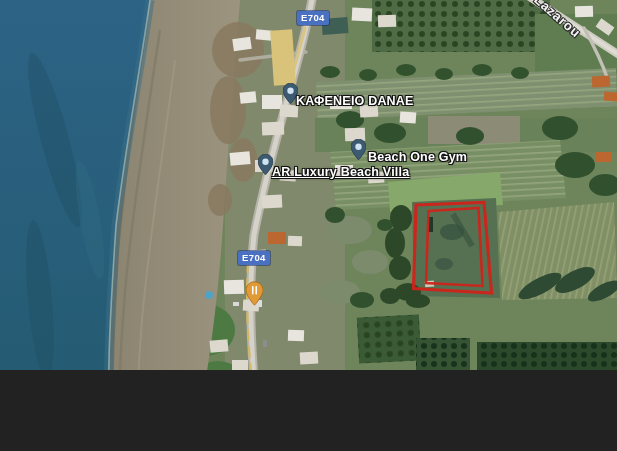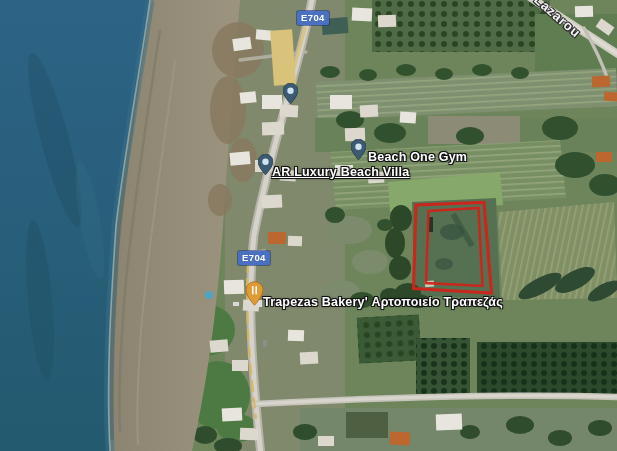--- a/index.html
+++ b/index.html
@@ -1,17 +1,17 @@
 <!DOCTYPE html>
 <html><head>
 <meta charset="utf-8">
 <style>
   html,body{margin:0;padding:0;background:#222;}
   .stage{
-    position:relative;width:617px;height:451px;overflow:hidden;
+    position:relative;width:617px;height:370px;overflow:hidden;
     font-family:"Liberation Sans",sans-serif;
     background:#0c4a6e;
   }
   .stage svg{position:absolute;left:0;top:0;display:block;}
   .map-label{
     position:absolute;white-space:nowrap;color:#fff;font-weight:bold;
     font-size:12.5px;letter-spacing:.2px;line-height:1;
     text-shadow:-1px -1px 0 #121212,1px -1px 0 #121212,-1px 1px 0 #121212,
                  1px 1px 0 #121212,0 0 3px rgba(0,0,0,.85);
     cursor:pointer;
@@ -269,20 +269,21 @@
   <div class="route-badge" style="left:238px;top:251px;">E704</div>
 
   <div class="street-label" style="left:541px;top:-8px;">Lazarou</div>
 
   <div class="pin" style="left:283px;top:83px;">
     <svg width="15" height="21" viewBox="0 0 16 22">
       <path d="M8 0C3.6 0 0 3.6 0 8c0 5.4 8 14 8 14s8-8.6 8-14C16 3.6 12.4 0 8 0z" fill="#3d5a73" stroke="#24394a" stroke-width=".8"></path>
       <circle cx="8" cy="8" r="3.4" fill="#cfe3f0"></circle>
     </svg>
   </div>
+  <div class="map-label" style="left:296px;top:95px;">ΚΑΦΕΝΕΙΟ DANAE</div>
 
   <div class="pin" style="left:351px;top:139px;">
     <svg width="15" height="21" viewBox="0 0 16 22">
       <path d="M8 0C3.6 0 0 3.6 0 8c0 5.4 8 14 8 14s8-8.6 8-14C16 3.6 12.4 0 8 0z" fill="#3d5a73" stroke="#24394a" stroke-width=".8"></path>
       <circle cx="8" cy="8" r="3.4" fill="#cfe3f0"></circle>
     </svg>
   </div>
   <div class="map-label" style="left:368px;top:151px;">Beach One Gym</div>
 
   <div class="pin" style="left:258px;top:154px;">
@@ -293,15 +294,14 @@
   </div>
   <div class="map-label" style="left:272px;top:166px;text-decoration:underline;">AR Luxury Beach Villa</div>
 
   <div class="pin" style="left:246px;top:281px;">
     <svg width="17" height="25" viewBox="0 0 16 22">
       <path d="M8 0C3.6 0 0 3.6 0 8c0 5.4 8 14 8 14s8-8.6 8-14C16 3.6 12.4 0 8 0z" fill="#e09a36" stroke="#a86a14" stroke-width=".8"></path>
       <rect x="5.6" y="4" width="1.5" height="8" rx=".7" fill="#fff"></rect>
       <rect x="8.9" y="4" width="1.5" height="8" rx=".7" fill="#fff"></rect>
     </svg>
   </div>
-  <div class="map-label" style="left:263px;top:296px;">Trapezas Bakery' Αρτοποιείο Τραπεζάς</div>
 
 </div>
 
 </body></html>

